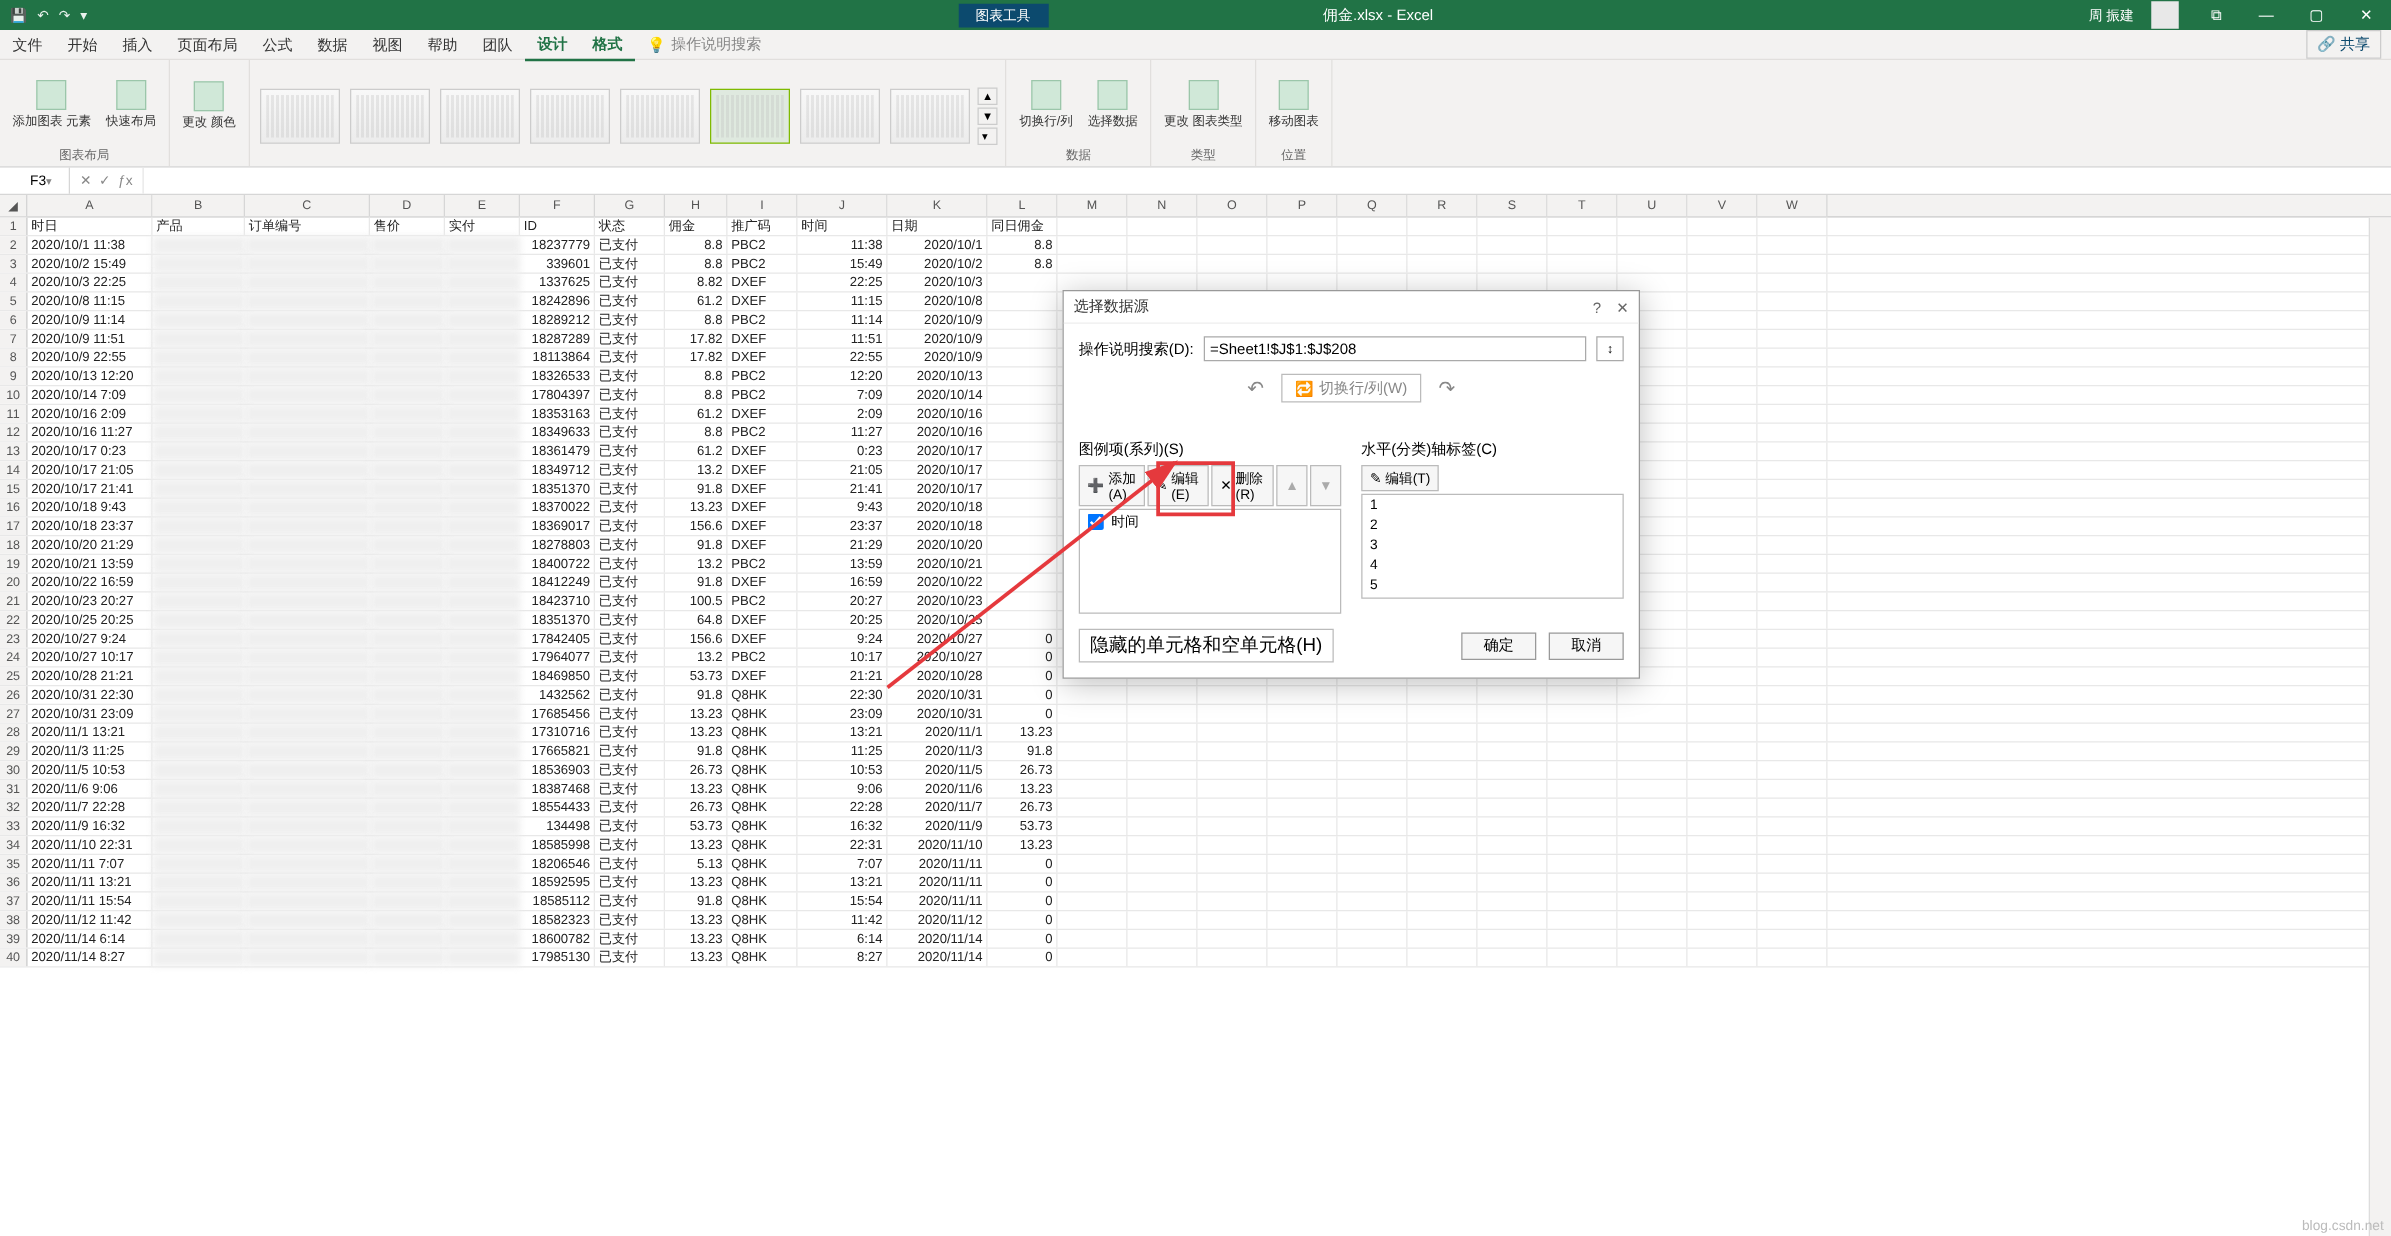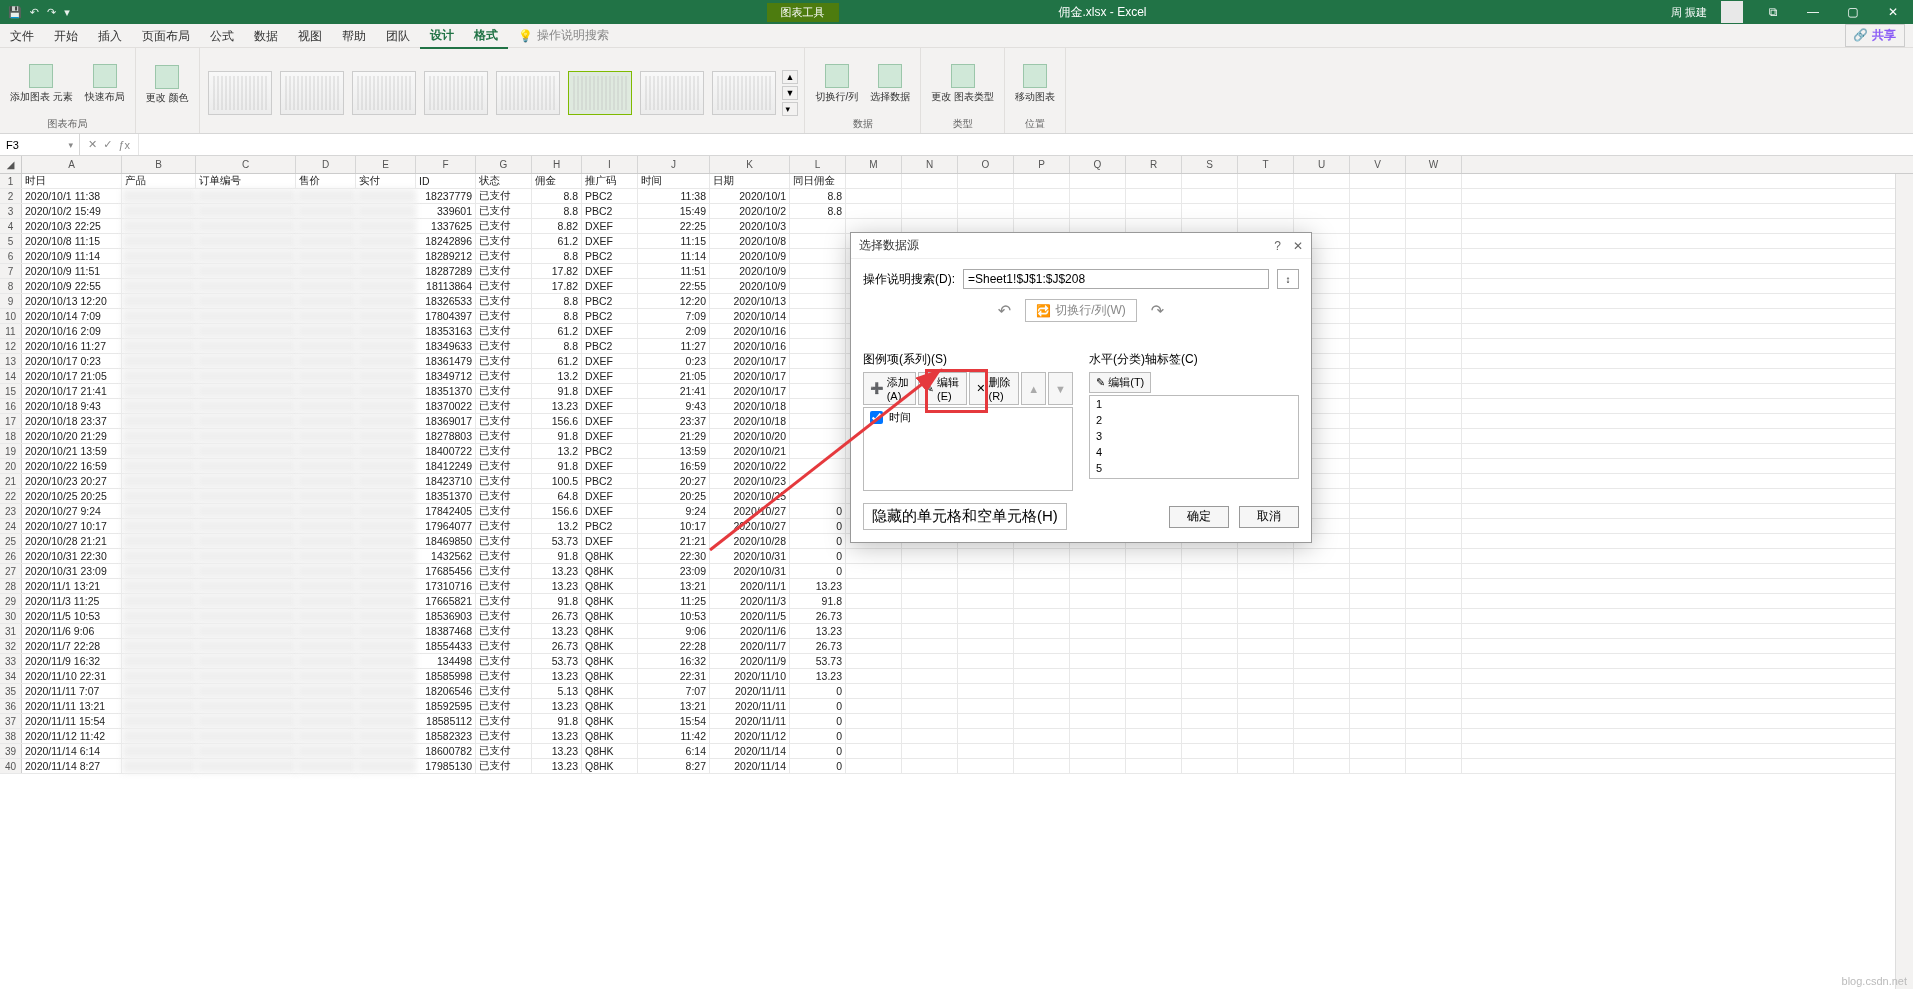--- a/index.html
+++ b/index.html
@@ -3,48 +3,48 @@
 <meta charset="utf-8">
 <style>
 * { margin: 0; padding: 0; box-sizing: border-box; font-family: "Microsoft YaHei", "Segoe UI", sans-serif; }
 body { background: #fff; overflow: hidden; width: 1913px; height: 989px; position: relative; }
 
 
 .titlebar { height: 24px; background: #217346; display: flex; align-items: center; color: #fff; font-size: 12px; position: relative; }
 .titlebar .qa-icons { display: flex; gap: 8px; padding: 0 8px; align-items: center; }
 .titlebar .qa-icons span { opacity: .9; font-size: 11px; }
 .titlebar .center-group { position: absolute; left: 50%; transform: translateX(-50%); display: flex; align-items: center; gap: 220px; }
-.titlebar .chart-tool { background: #4d7c0f; padding: 2px 14px; font-size: 11px; }
+.titlebar .chart-tool { background: #0c4a6e; padding: 2px 14px; font-size: 11px; }
 .titlebar .filename { font-size: 12px; }
 .titlebar .win-controls { position: absolute; right: 0; display: flex; align-items: center; }
 .titlebar .user { font-size: 11px; margin-right: 4px; }
 .titlebar .avatar { width: 22px; height: 22px; background: #e8e8e8; margin: 0 10px; }
 .titlebar .wc { width: 40px; height: 24px; display: flex; align-items: center; justify-content: center; font-size: 12px; cursor: pointer; }
 
 
 .tabrow { height: 24px; background: #f3f2f1; display: flex; align-items: center; border-bottom: 1px solid #e1dfdd; }
 .tabrow .tab { padding: 0 10px; font-size: 12px; color: #333; line-height: 24px; cursor: pointer; }
 .tabrow .tab.active { color: #217346; font-weight: 600; border-bottom: 2px solid #217346; }
 .tabrow .tell-box { display: flex; align-items: center; gap: 4px; margin-left: 10px; color: #888; font-size: 12px; }
-.share { margin-left: auto; margin-right: 8px; font-size: 12px; color: #8b5cf6; border: 1px solid #ccc; padding: 2px 8px; cursor: pointer; font-weight: bold; }
+.share { margin-left: auto; margin-right: 8px; font-size: 12px; color: #0c4a6e; border: 1px solid #ccc; padding: 2px 8px; cursor: pointer; }
 
 
 .ribbon { height: 86px; background: #f3f2f1; display: flex; border-bottom: 1px solid #d6d6d6; }
 .rgroup { border-right: 1px solid #e1dfdd; display: flex; flex-direction: column; justify-content: space-between; padding: 4px 6px 0; }
 .rgroup .title { font-size: 10px; color: #666; text-align: center; padding: 2px 0; }
 .rgroup .body { flex: 1; display: flex; align-items: center; gap: 4px; }
 .large-btn { display: flex; flex-direction: column; align-items: center; font-size: 10px; color: #333; gap: 2px; cursor: pointer; padding: 2px 4px; }
 .large-icon { width: 24px; height: 24px; background: #d0e8d8; border: 1px solid #9bc6aa; }
 .style-thumb { width: 64px; height: 44px; background: linear-gradient(#f8f8f8,#ececec); border: 1px solid #ccc; margin: 2px; cursor: pointer; position: relative; }
 .style-thumb.sel { border: 1px solid #7fba00; background: #dfe9df; }
 .style-thumb::after { content:""; position:absolute; inset:4px; background: repeating-linear-gradient(90deg,#bbb,#bbb 2px,transparent 2px,transparent 4px); opacity:.3;}
 
 
 .fbar-row { height: 22px; display: flex; border-bottom: 1px solid #d6d6d6; }
-.namebox { width: 80px; border-right: 1px solid #d6d6d6; font-size: 11px; padding: 2px 6px; display:flex; align-items:center; justify-content:space-between; }
+.namebox { width: 56px; border-right: 1px solid #d6d6d6; font-size: 11px; padding: 2px 24px; display:flex; align-items:center; justify-content:space-between; }
 .namebox .dd { font-size: 9px; color:#888; }
 .fx-btns { display: flex; align-items: center; gap: 6px; padding: 0 8px; border-right: 1px solid #e6e6e6; font-size: 11px; color:#888;}
 .formula { flex: 1; padding: 2px 6px; font-size: 11px; }
 
 
 .grid-wrap { position: absolute; top: 156px; left:0; right:0; bottom:0; overflow:hidden; }
 .colhdr-row { height: 18px; display: flex; background: #f3f2f1; border-bottom: 1px solid #ccc; }
 .rowhdr { width: 22px; background: #f3f2f1; border-right: 1px solid #ccc; font-size:10px; color:#555; display:flex; align-items:center; justify-content:center; }
 .colhdr { border-right: 1px solid #d6d6d6; font-size:10px; color:#555; display:flex; align-items:center; justify-content:center; background:#f3f2f1; }
 .row { height: 15px; display: flex; border-bottom: 1px solid #e8e8e8; }

